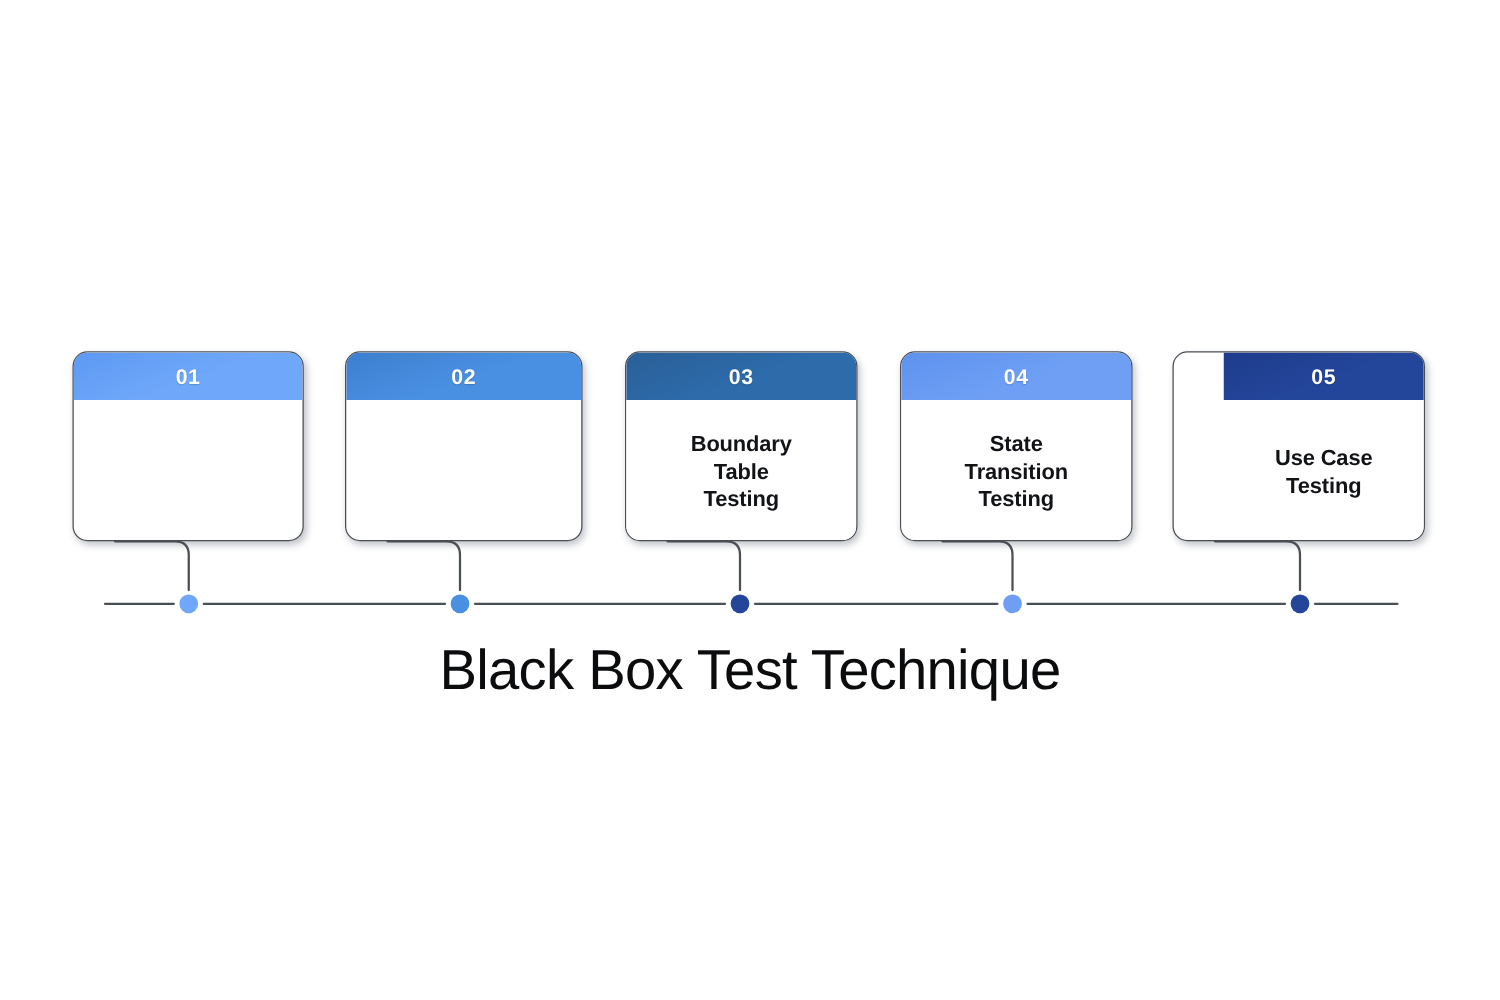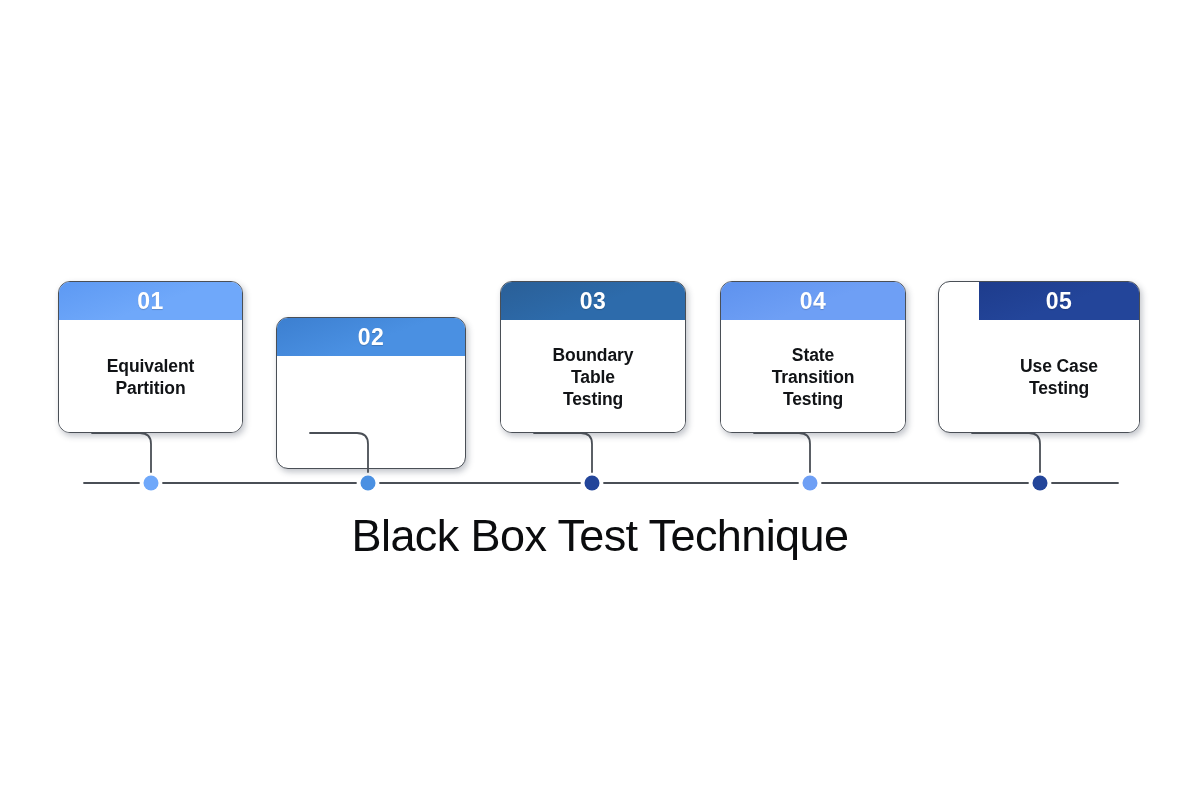--- a/index.html
+++ b/index.html
@@ -48,21 +48,21 @@
     position: relative;
     height: 38px;
     width: 100%;
     display: flex;
     align-items: center;
     justify-content: center;
   }
 
   .card-number {
     color: #ffffff;
-    font-size: 23px;
+    font-size: 17px;
     font-weight: bold;
     letter-spacing: 0.5px;
     line-height: 1;
     text-shadow: 0 1px 1px rgba(0,0,0,0.18);
   }
 
   .card-body {
     height: 114px;
     width: 100%;
     display: flex;
@@ -119,26 +119,22 @@
 </head>
 <body>
 
 <div id="infographic">
 
   <div class="cards-row">
       <div class="card" style="left: 58px; width: 185px;">
         <div class="card-header" style="background: linear-gradient(160deg, rgb(93, 153, 243) 0%, rgb(111, 168, 250) 55%, rgb(111, 168, 250) 100%);">
           <span class="card-number">01</span>
         </div>
-        <div class="card-body">
-          <div class="card-label">Equivalent
-Partition</div>
-        </div>
       </div>
-      <div class="card" style="left: 276px; width: 190px; margin-top: 36px;">
+      <div class="card" style="left: 276px; width: 190px;">
         <div class="card-header" style="background: linear-gradient(160deg, rgb(60, 127, 208) 0%, rgb(74, 144, 226) 55%, rgb(74, 144, 226) 100%);">
           <span class="card-number">02</span>
         </div>
       </div>
       <div class="card" style="left: 500px; width: 186px;">
         <div class="card-header" style="background: linear-gradient(160deg, rgb(42, 95, 151) 0%, rgb(45, 107, 171) 55%, rgb(45, 107, 171) 100%); align-items: center;">
           <span class="card-number">03</span>
         </div>
         <div class="card-body">
           <div class="card-label">Boundary

